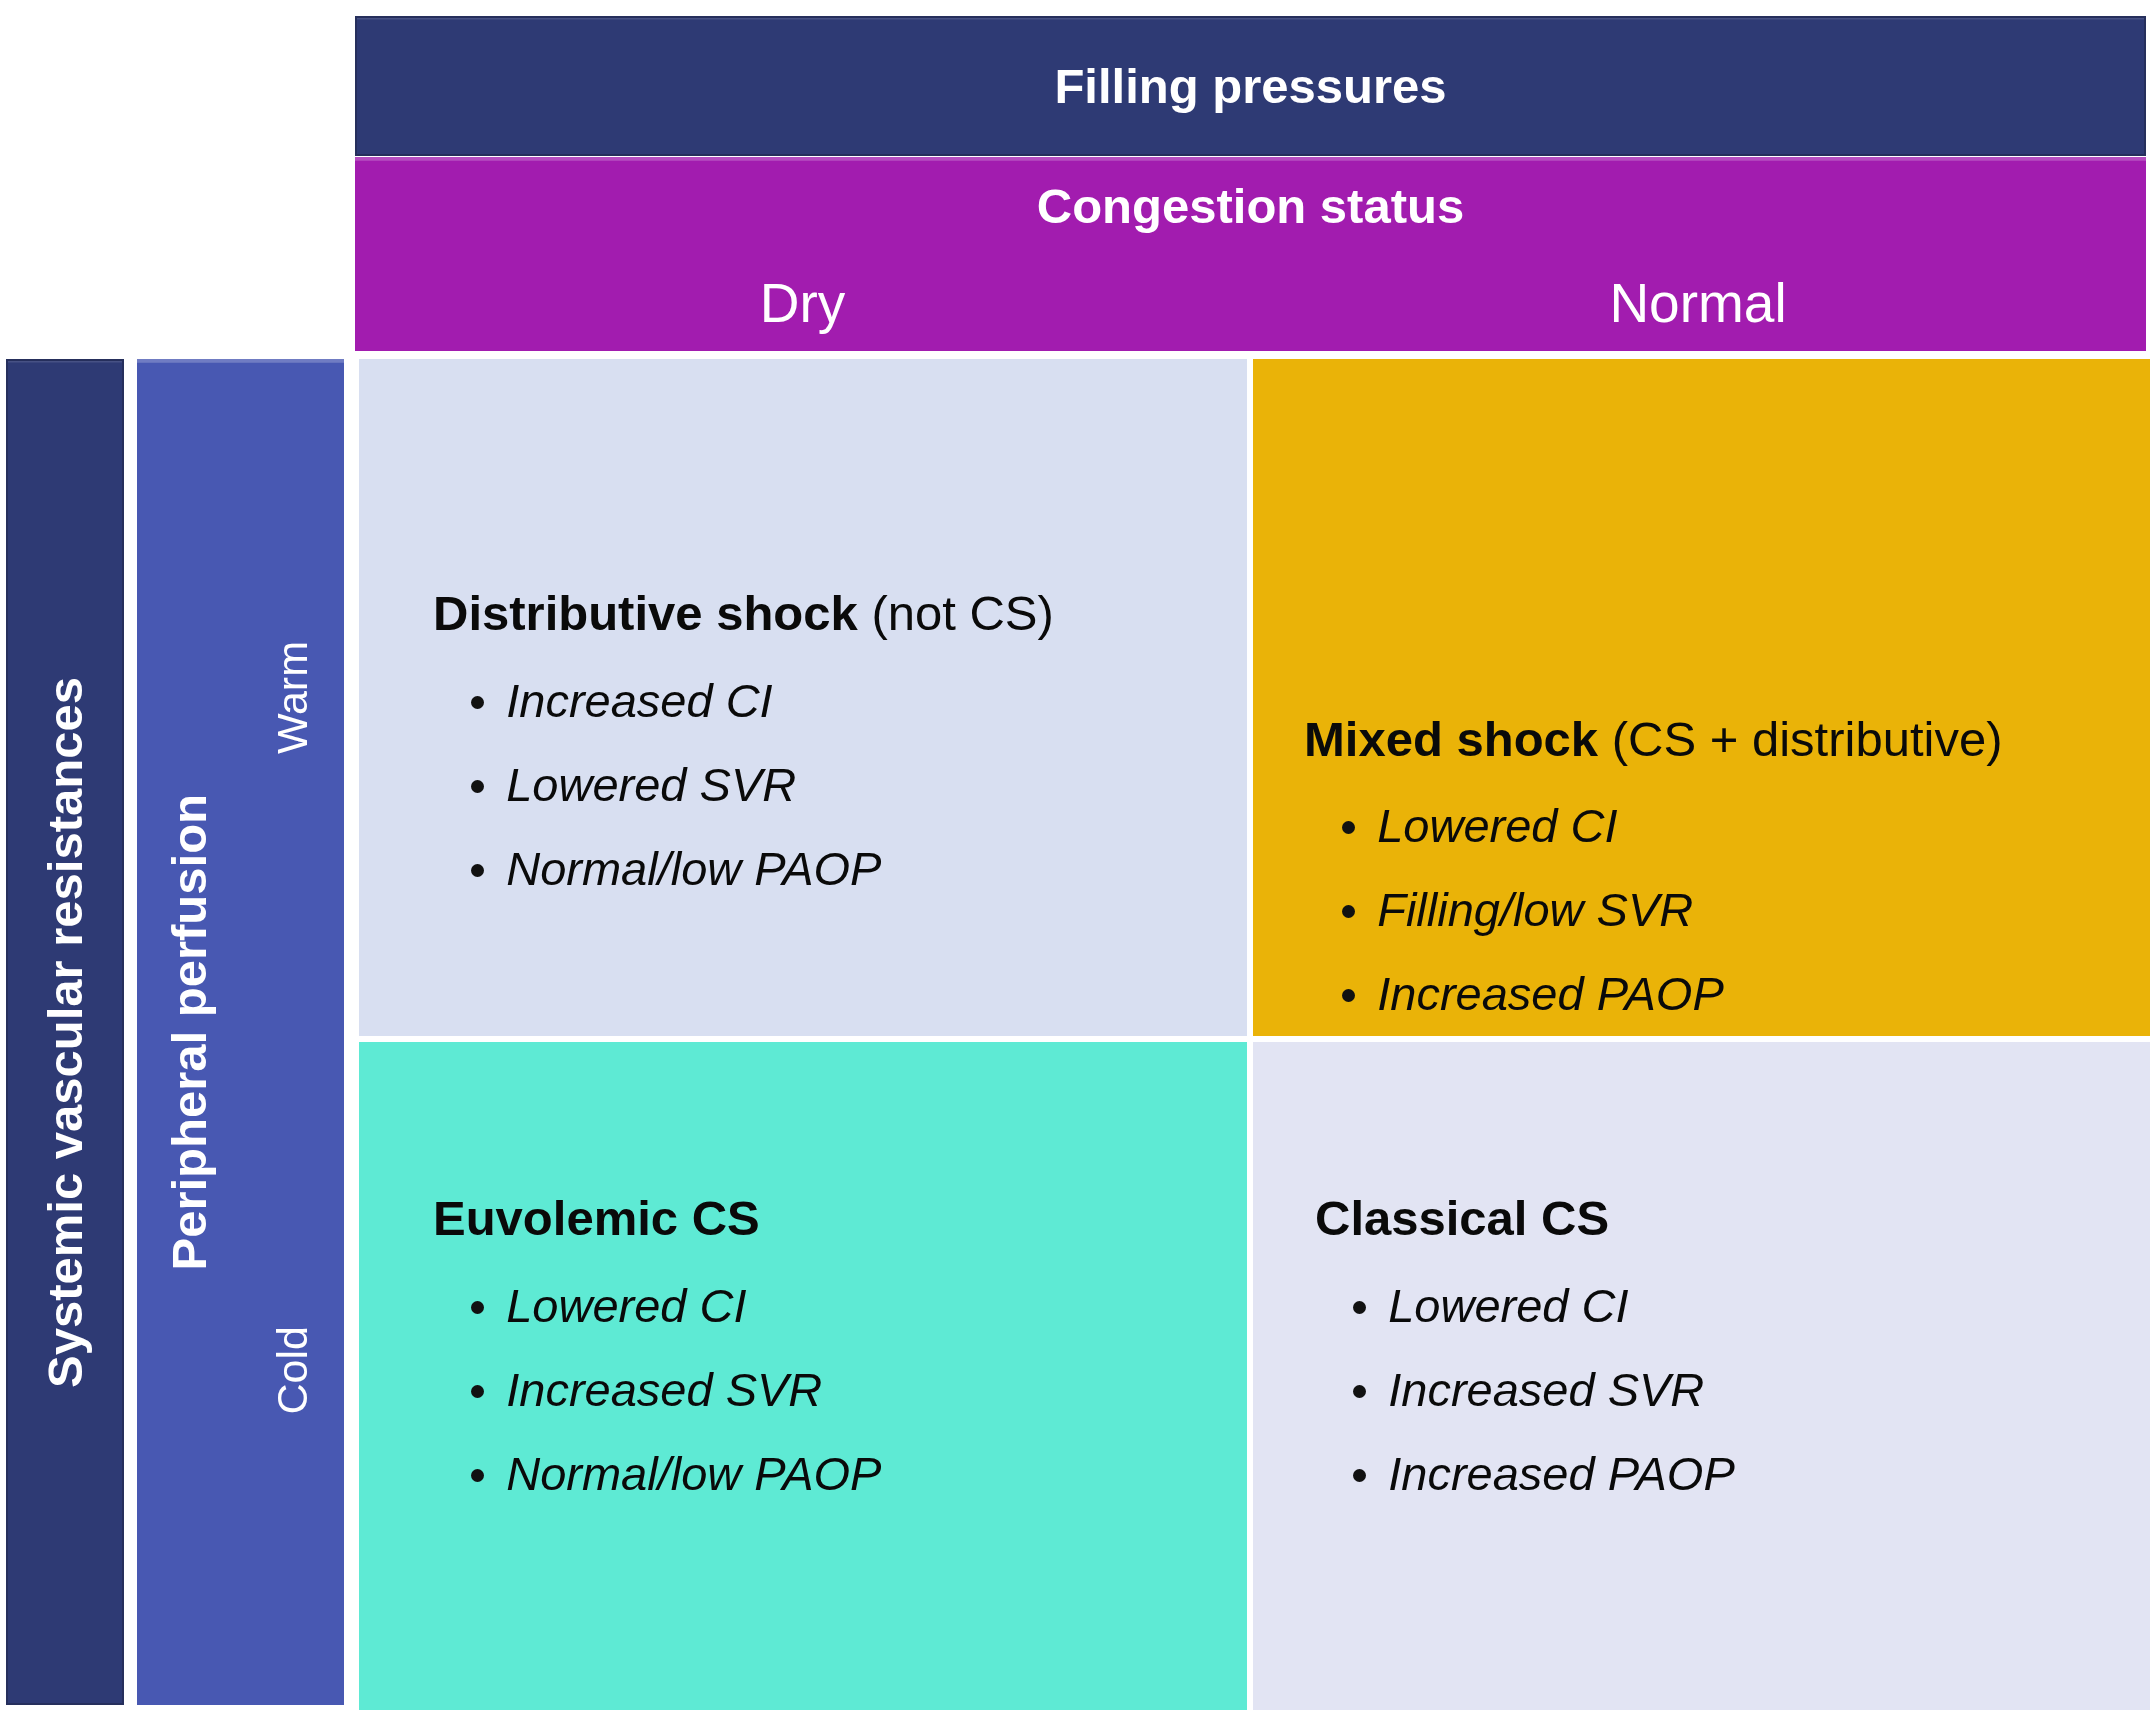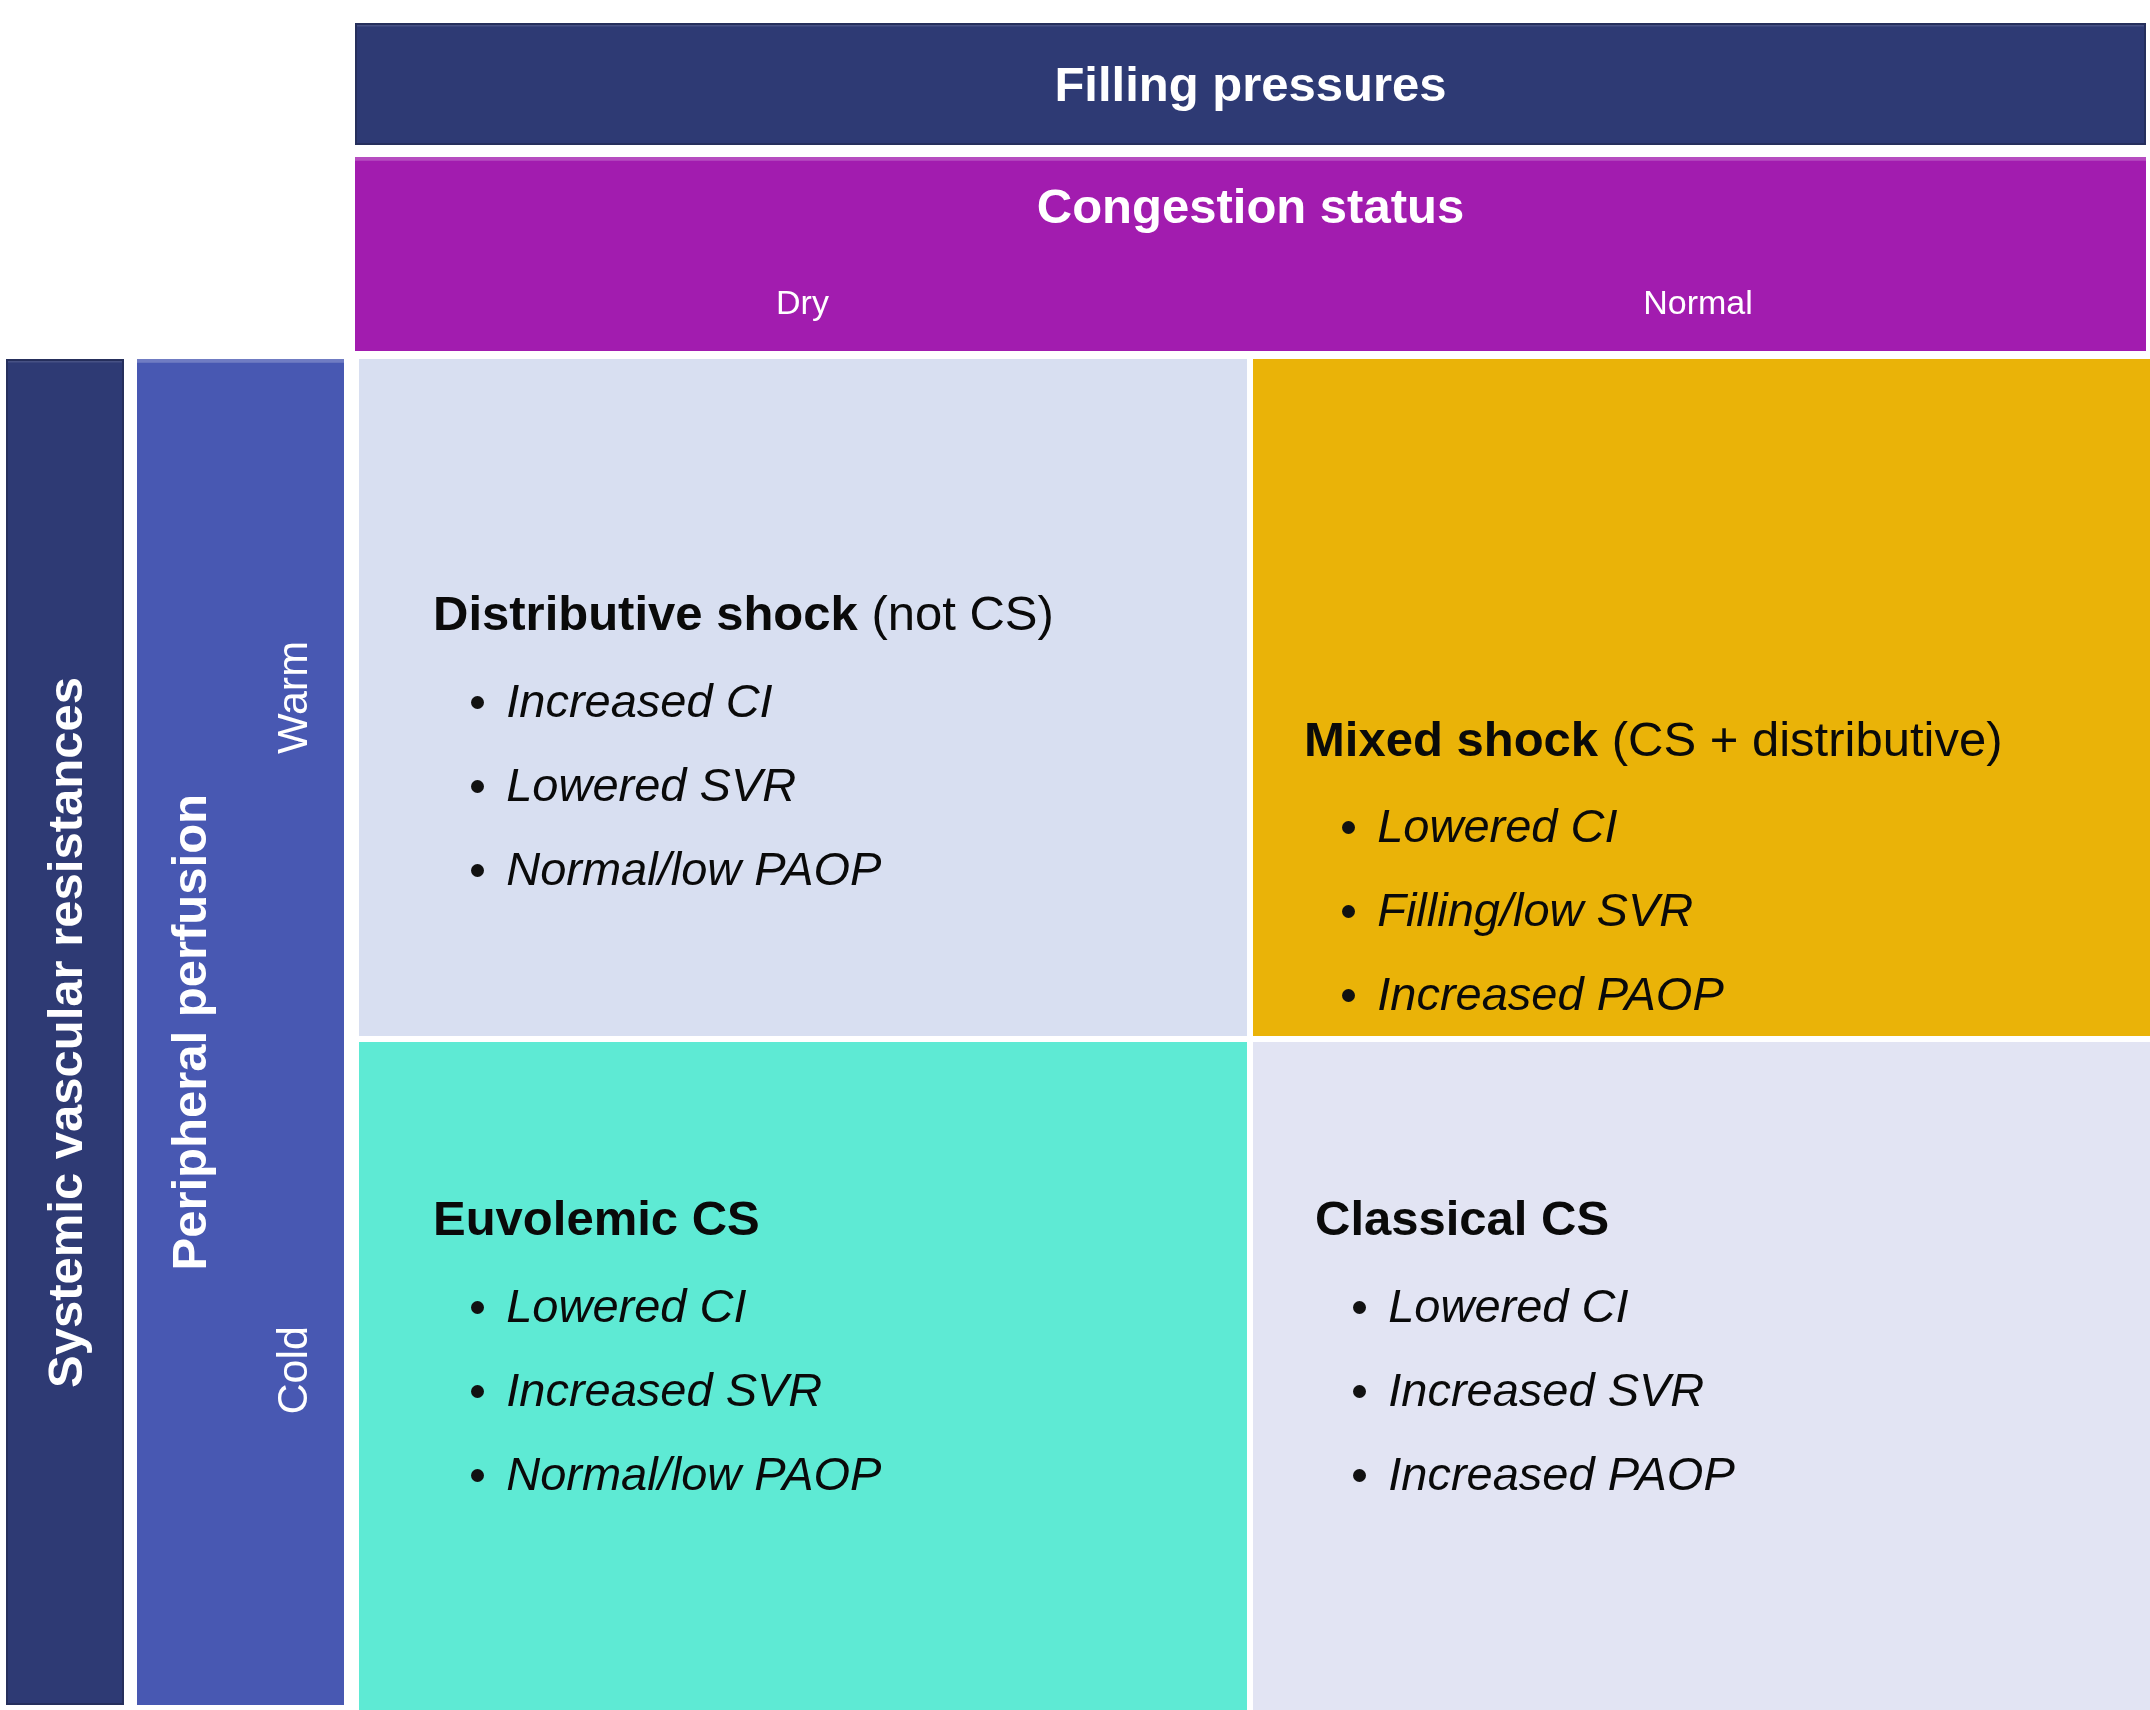--- a/index.html
+++ b/index.html
@@ -13,36 +13,36 @@
   }
   .bar { position: absolute; color: #ffffff; box-sizing: border-box; }
   .bar.navy {
     border: 2.2px solid #262f5c;
     box-shadow: inset 0 1.5px 0 rgba(255,255,255,0.12);
   }
   .bar.blue {
     box-shadow: inset 0 3.7px 0 rgba(255,255,255,0.22);
   }
   .top-navy {
-    left: 355px; top: 23px; width: 1791px; height: 122px;
+    left: 355px; top: 16px; width: 1791px; height: 140px;
     display: flex; align-items: center; justify-content: center;
     font-size: 49px; font-weight: bold;
   }
   .top-blue {
     left: 355px; top: 157px; width: 1791px; height: 194px;
     display: grid; grid-template-rows: 1fr 1fr;
     font-size: 49px;
   }
   .cs-title-row {
     display: flex; align-items: center; justify-content: center;
     font-weight: bold;
   }
   .col-labels {
     display: grid; grid-template-columns: 895px 1fr;
-    font-size: 34px; font-weight: normal;
+    font-size: 55px; font-weight: normal;
   }
   .col-label { display: flex; align-items: center; justify-content: center; }
 
   .left-navy {
     left: 5.9px; top: 359px; width: 118px; height: 1346px;
     display: flex; align-items: center; justify-content: center;
     font-size: 49px; font-weight: bold;
   }
   .left-blue {
     left: 137px; top: 359px; width: 207px; height: 1346px;

